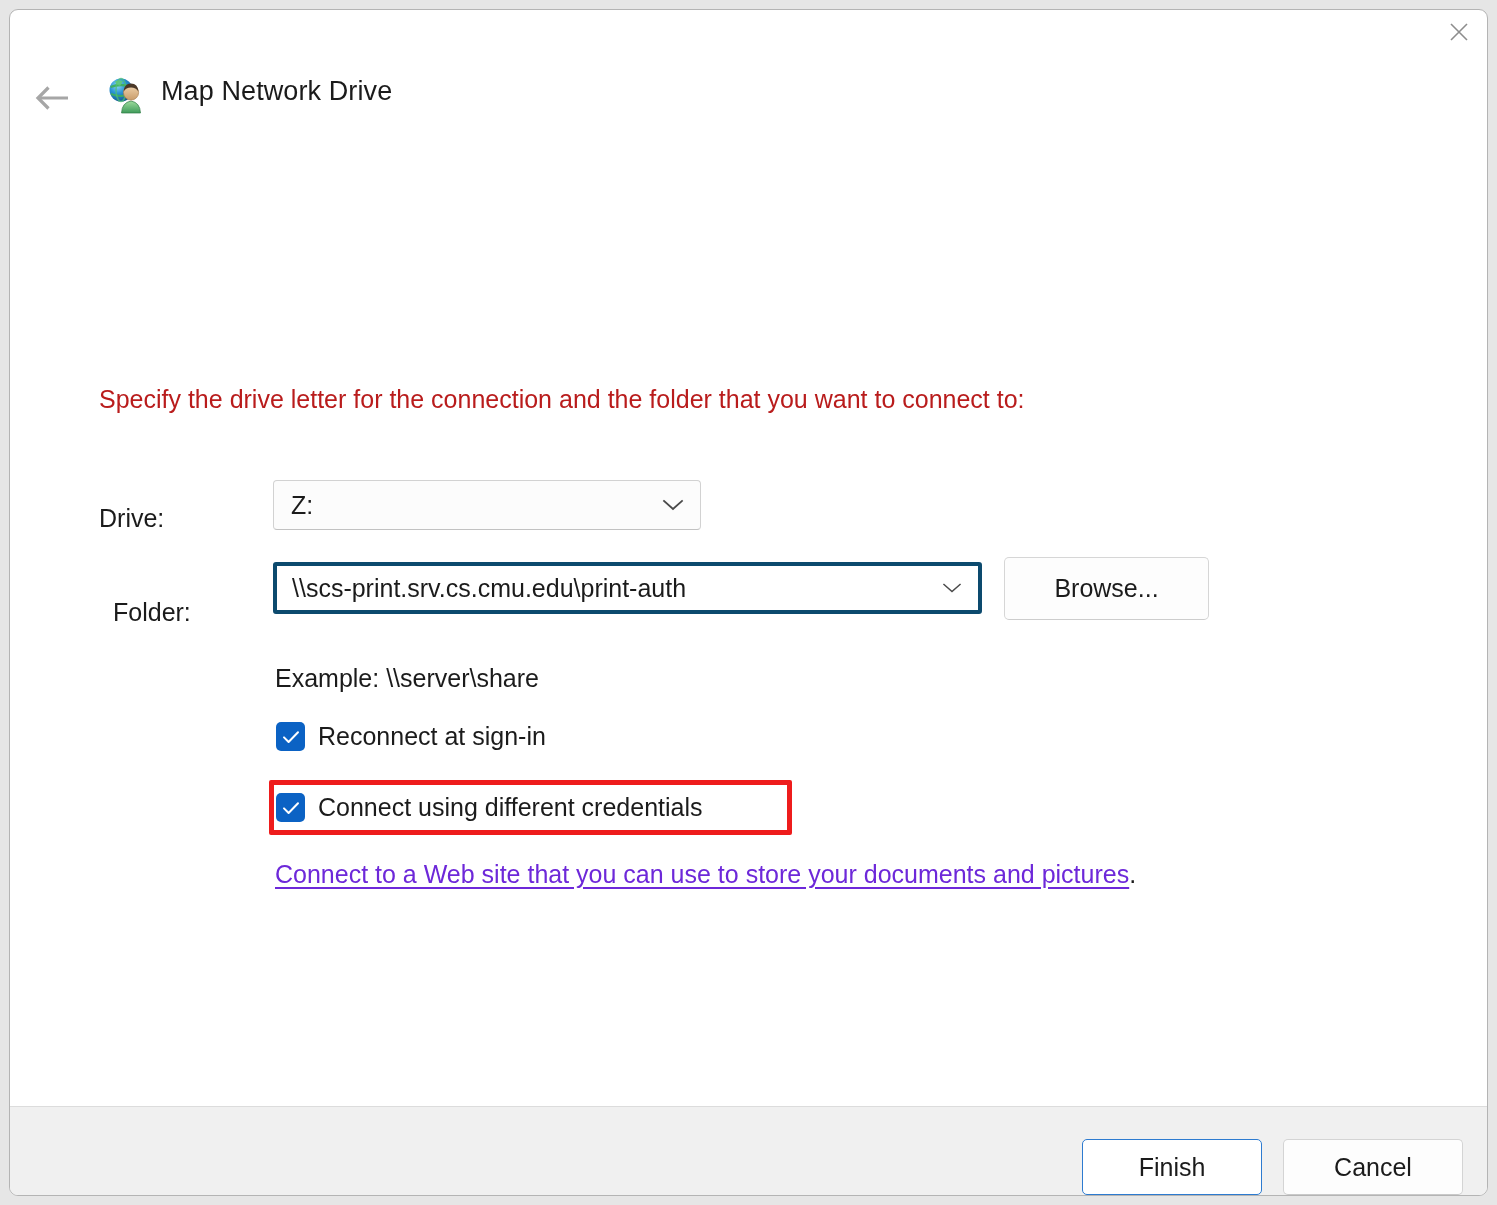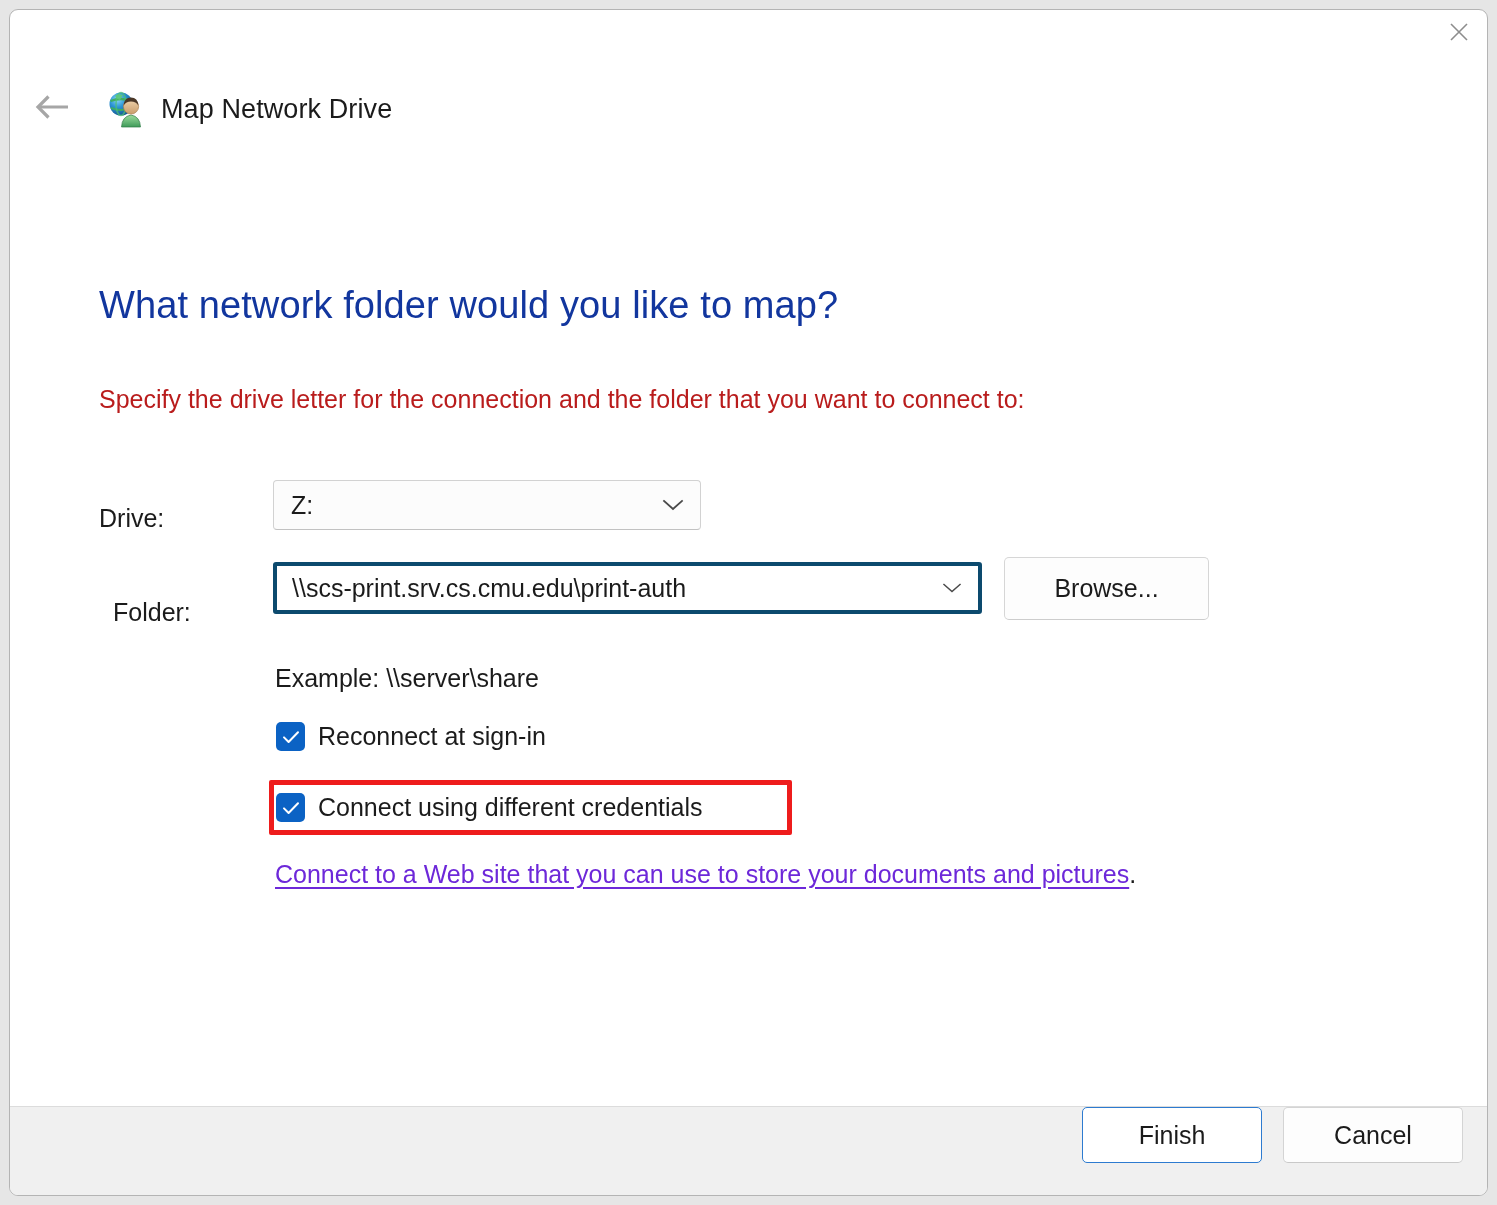--- a/index.html
+++ b/index.html
@@ -48,21 +48,20 @@
     justify-content: center;
     cursor: default;
   }
   .close-btn svg { display: block; }
 
   
   .header-row {
     flex: 0 0 auto;
     height: 66px;
     display: flex;
-    align-items: center;
     padding-left: 20px;
     box-sizing: border-box;
   }
   .back-arrow {
     width: 48px;
     height: 48px;
     display: flex;
     align-items: center;
     justify-content: center;
     cursor: default;
@@ -257,21 +256,21 @@
     cursor: pointer;
   }
 
   
   .footer {
     flex: 0 0 auto;
     height: 89px;
     background: #f0f0f0;
     border-top: 1px solid #dcdcdc;
     display: flex;
-    align-items: flex-start;
+    align-items: flex-end;
     justify-content: flex-end;
     padding-right: 24px;
     box-sizing: border-box;
     gap: 21px;
   }
   .btn {
     width: 180px;
     height: 56px;
     border-radius: 5px;
     box-sizing: border-box;
@@ -345,21 +344,20 @@
         <circle cx="24" cy="16.5" r="7.6" fill="url(#headg)" stroke="#a87c4e" stroke-width="0.7"></circle>
         <path d="M16.6 15.5 Q17.2 7.6 24 7.6 Q30.8 7.6 31.4 15.5 Q29 11.8 24 11.6 Q19 11.8 16.6 15.5 Z" fill="#4a3727"></path>
       </svg>
     </div>
 
     <div class="app-title">Map Network Drive</div>
   </div>
 
   <div class="content">
 
-    <div class="page-heading">What network folder would you like to map?</div>
     <div class="page-subtext">Specify the drive letter for the connection and the folder that you want to connect to:</div>
 
     <div class="form-label label-drive">Drive:</div>
     <div class="drive-combo">
       <span class="value">Z:</span>
       <span class="chev">
         <svg width="22" height="14" viewBox="0 0 22 14">
           <path d="M2 3 L11 11 L20 3" stroke="#4a4a4a" stroke-width="1.8" fill="none" stroke-linecap="square"></path>
         </svg>
       </span>

